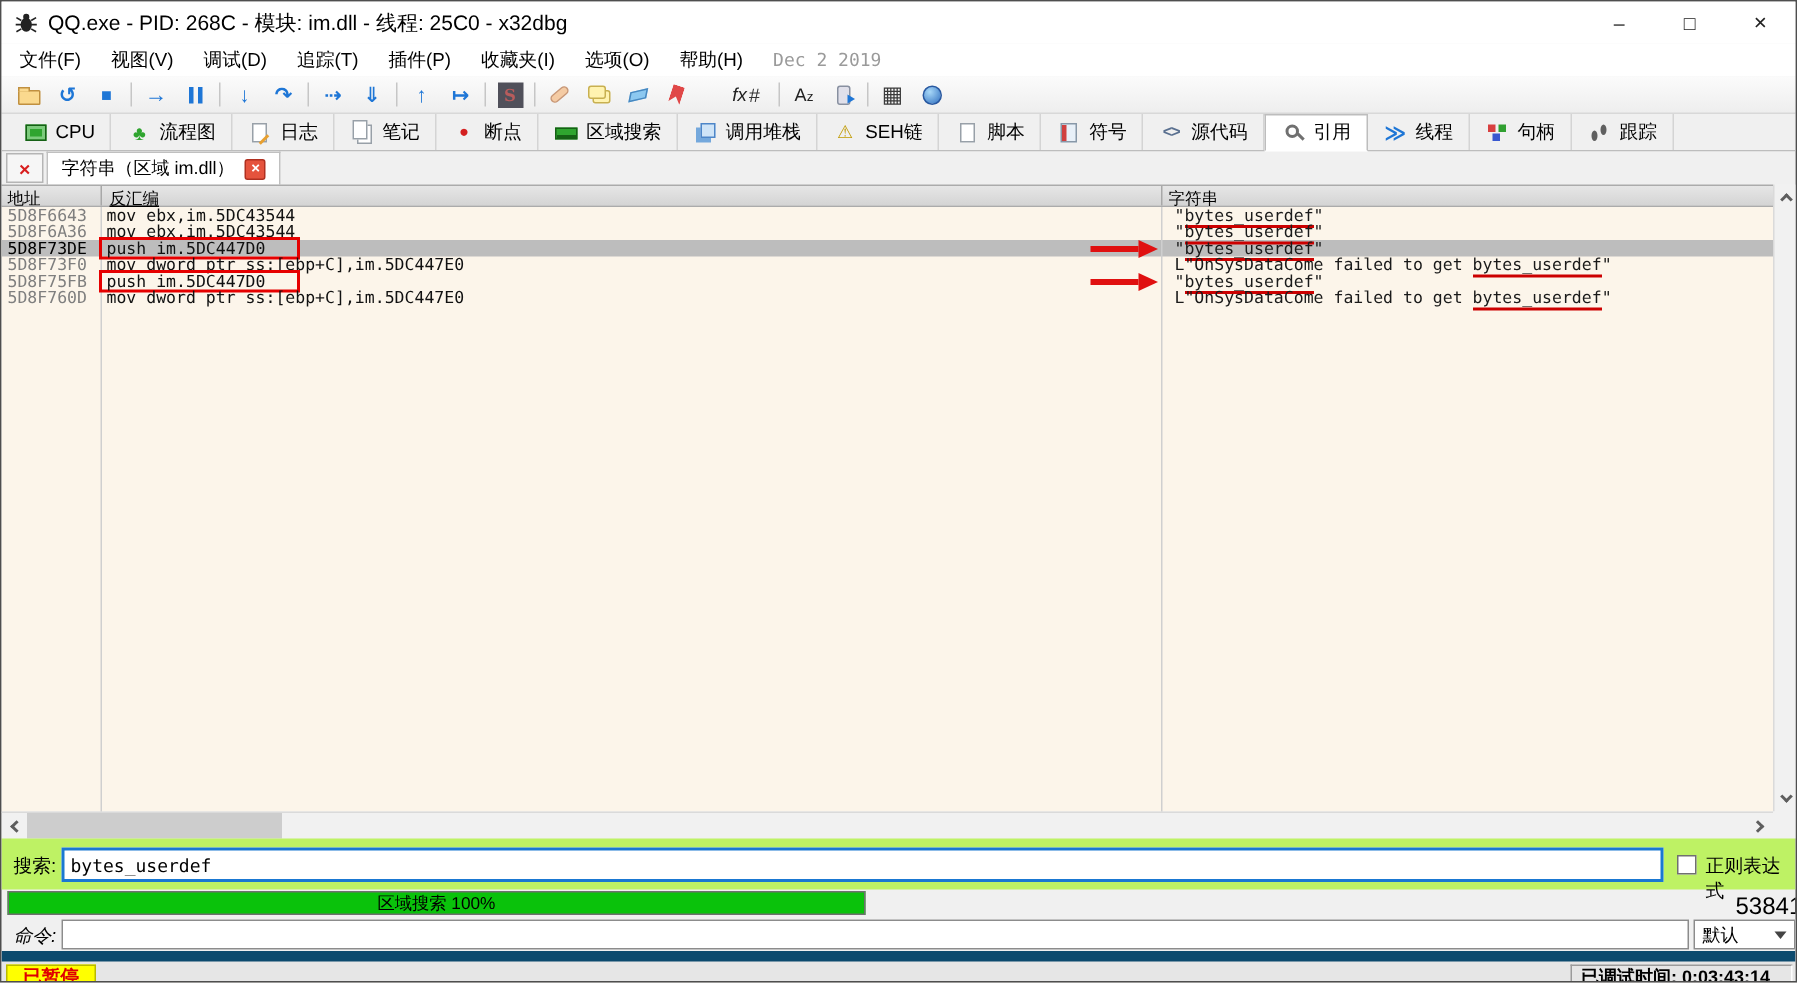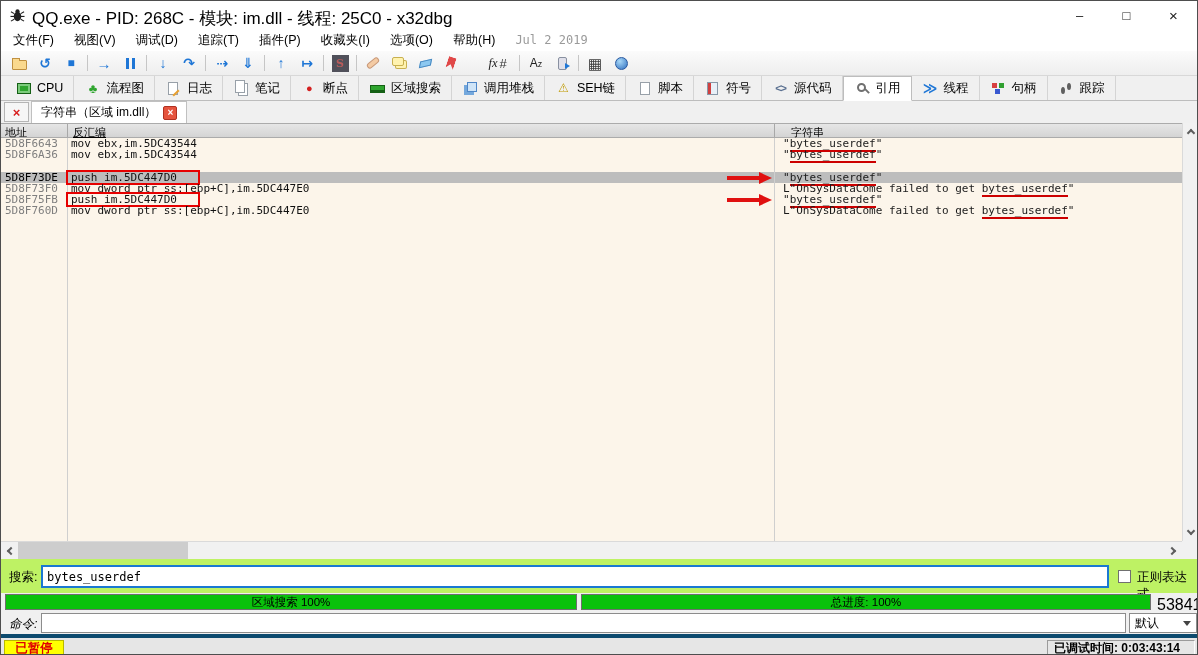--- a/index.html
+++ b/index.html
@@ -4,21 +4,21 @@
 <style>
   html,body{margin:0;padding:0;background:#888;}
   *{box-sizing:border-box;}
   .window{position:relative;width:1198px;height:655px;background:#F0F0F0;border:1px solid #4E4E4E;
     font-family:"Liberation Sans","DejaVu Sans",sans-serif;color:#000;overflow:hidden;}
   .mono{font-family:"DejaVu Sans Mono","Liberation Mono",monospace;}
 
   
   .titlebar{position:absolute;top:0;left:0;right:0;height:28px;background:#FFF;}
   .bugicon{position:absolute;left:9px;top:7px;width:15px;height:15px;}
-  .title-text{position:absolute;left:31px;top:6px;font-size:17px;white-space:nowrap;}
+  .title-text{position:absolute;left:31px;top:6px;font-size:14px;white-space:nowrap;}
   .wctrls{position:absolute;right:0;top:0;height:28px;display:flex;}
   .wbtn{width:47px;height:28px;display:flex;align-items:center;justify-content:center;font-size:13px;color:#222;}
 
   
   .menubar{position:absolute;top:28px;left:0;right:0;height:22px;background:#FFF;display:flex;align-items:center;padding-left:2px;}
   .menuitem{padding:0 10px;font-size:12.5px;height:20px;display:flex;align-items:center;}
   .menu-date{color:#9A9A9A;font-size:12px;margin-left:10px;font-family:"DejaVu Sans Mono",monospace;}
 
   
   .toolbar{position:absolute;top:50px;left:0;right:0;height:25px;background:linear-gradient(#FBFBFB,#EEEEEE);
@@ -29,21 +29,21 @@
   .g-blue{color:#1E76D6;} .g-green{color:#2FA52F;} .g-red{color:#D42020;} .g-warn{color:#C09A00;} .gb{font-weight:bold;}
   .sz11{font-size:11px;} .sz12{font-size:12px;} .sz13{font-size:13px;} .sz14{font-size:14px;} .sz15{font-size:15px;}
   .i-folder{width:15px;height:10px;background:#FAD98E;border:1px solid #C09040;border-radius:1px;margin-top:3px;position:relative;}
   .i-folder::before{content:"";position:absolute;top:-3px;left:-1px;width:6px;height:2px;background:#FAD98E;border:1px solid #C09040;border-bottom:none;}
   .i-pause{width:9px;height:11px;border-left:3px solid #1E76D6;border-right:3px solid #1E76D6;}
   .i-sbox{width:17px;height:17px;background:#50505A;color:#B85C5C;font-weight:bold;font-size:11px;font-family:"DejaVu Serif",serif;}
   .i-patch{width:14px;height:6px;background:#F4CBA4;border:1px solid #C89878;border-radius:3px;transform:rotate(-40deg);}
   .i-comment{width:12px;height:9px;background:#FFF3B0;border:1px solid #C8B050;border-radius:2px;box-shadow:3px 3px 0 -1px #FFF3B0,3px 3px 0 #C8B050;margin:-3px 3px 0 0;}
   .i-label{width:11px;height:7px;background:#8CC8F0;border:1px solid #4888C0;transform:skewX(-25deg) rotate(-15deg);}
   .i-bookmark{width:8px;height:12px;background:#E04848;clip-path:polygon(0 0,100% 0,100% 100%,50% 62%,0 100%);transform:rotate(18deg);}
-  .i-fx{font-style:italic;font-family:Liberation Serif, serif;font-size:12.5px;color:#222;margin-left:32px;}
+  .i-fx{font-style:italic;font-family:Liberation Sans, sans-serif;font-size:12.5px;color:#222;margin-left:32px;}
   .i-hash{font-size:13px;color:#333;}
   .i-az{font-size:12px;color:#222;} .i-az .g2{font-size:9px;margin-top:3px;}
   .i-device{width:9px;height:13px;background:#E0E0EA;border:1px solid #8890A0;border-radius:2px;}
   .i-device::after{content:"";position:absolute;right:-4px;bottom:0;border-left:5px solid #1E76D6;border-top:3px solid transparent;border-bottom:3px solid transparent;}
   .i-calcg{color:#3A3A3A;font-size:15px;}
   .i-globe{width:13px;height:13px;border-radius:50%;background:radial-gradient(circle at 35% 30%,#A8D8F8,#3070C0);border:1px solid #2858A0;}
   
   .i-cpu{width:14px;height:11px;background:#2FA52F;border:1px solid #156015;box-shadow:inset 0 0 0 2px #7CCB7C;}
   .i-page{width:10px;height:13px;background:#FFF;border:1px solid #98A0A8;position:relative;}
   .i-pencil::after{content:"";position:absolute;right:-3px;bottom:0;width:8px;height:2px;background:#E8A030;transform:rotate(-45deg);}
@@ -69,28 +69,28 @@
     display:flex;align-items:center;justify-content:center;color:#D81E1E;font-weight:bold;font-size:13px;}
   .subtab{position:absolute;left:30px;top:0;height:22px;background:#FFF;border:1px solid #C0C0C0;border-bottom:none;
     display:flex;align-items:center;gap:7px;padding:0 9px;font-size:12px;white-space:nowrap;}
   .subtab-close{width:14px;height:14px;background:#E5533D;border:1px solid #B03020;border-radius:2px;color:#FFF;
     font-size:10px;font-weight:bold;display:flex;align-items:center;justify-content:center;line-height:1;}
 
   
   .thead{position:absolute;top:122px;left:0;width:1181px;height:15px;background:linear-gradient(#E6E6E6,#D4D4D4);
     border-top:1px solid #ABABAB;border-bottom:1px solid #ABABAB;font-size:11px;}
   .th{position:absolute;top:1px;white-space:nowrap;}
-  .th-addr{left:4px;} .th-dis{left:72px;text-decoration:underline;} .th-str{left:778px;margin-left:12px;}
+  .th-addr{left:4px;} .th-dis{left:72px;text-decoration:underline;} .th-str{left:778px;}
   .thead .colline{top:0;height:13px;background:#A8A8A8;}
   .colline{position:absolute;width:1px;}
   .cl1{left:66px;} .cl2{left:773px;}
   .tbody{position:absolute;top:137px;left:0;width:1181px;height:403px;background:#FCF5EA;overflow:hidden;}
   .bodylines .colline{top:137px;height:403px;background:#CFCFCF;z-index:1;}
   .trow{position:relative;height:11px;font-size:11px;line-height:11px;white-space:nowrap;}
-  .trow.selected{background:#BDBDBD;margin-top:12px;}
+  .trow.selected{background:#BDBDBD;}
   .cell-addr{position:absolute;left:4px;color:#7F7F7F;}
   .trow.selected .cell-addr{color:#000;}
   .cell-dis{position:absolute;left:70px;color:#111;z-index:2;}
   .cell-str{position:absolute;left:782px;color:#1A1A1A;z-index:2;}
   .redbox{display:inline-block;border:2px solid #E60000;min-width:134px;padding-left:3px;margin:-2px 0 -2px -5px;line-height:11px;position:relative;z-index:3;background:transparent;}
   .match{border-bottom:2px solid #CC0000;}
   .red-arrow{position:absolute;left:726px;top:0;width:46px;height:12px;z-index:4;}
   .red-arrow::before{content:"";position:absolute;left:0;top:4px;width:32px;height:4px;background:#E01010;}
   .red-arrow::after{content:"";position:absolute;left:32px;top:0;width:0;height:0;border-left:13px solid #E01010;border-top:6px solid transparent;border-bottom:6px solid transparent;}
 
@@ -121,21 +121,21 @@
   .pbar-left{left:4px;width:572px;} .pbar-right{left:580px;width:570px;}
   .pcount{position:absolute;left:1156px;top:2px;font-size:16px;}
   .command-row{position:absolute;top:611px;left:0;right:0;height:22px;}
   .cmd-lbl{position:absolute;left:8px;top:4px;font-style:italic;}
   .cmd-input{position:absolute;left:40px;top:1px;width:1085px;height:20px;background:#FFF;border:1px solid #8C8C8C;font-size:12px;padding:0 4px;outline:none;}
   .combo{position:absolute;left:1128px;top:1px;width:68px;height:20px;background:#FFF;border:1px solid #8C8C8C;
     display:flex;align-items:center;justify-content:space-between;padding:0 5px;font-size:12px;}
   .combo-arrow{width:0;height:0;border-top:5px solid #444;border-left:4px solid transparent;border-right:4px solid transparent;}
 
   
-  .statusbar{position:absolute;top:633px;left:0;right:0;bottom:0;background:#E6E6E6;border-top:4px solid #0c4a6e;}
+  .statusbar{position:absolute;top:633px;left:0;right:0;bottom:0;background:#E6E6E6;border-top:7px solid #0c4a6e;}
   .paused{position:absolute;left:3px;top:2px;width:60px;height:17px;background:#FFFF00;border:1px solid #B9B900;
     color:#E00000;font-weight:bold;font-size:12.5px;display:flex;align-items:center;justify-content:center;}
   .sunken{border:1px solid;border-color:#9B9B9B #FDFDFD #FDFDFD #9B9B9B;}
   .status-msg{position:absolute;left:66px;top:2px;width:974px;height:17px;font-size:11.5px;line-height:15px;padding-left:5px;white-space:nowrap;overflow:hidden;}
   .status-time{position:absolute;left:1046px;top:2px;width:148px;height:17px;font-size:12px;font-weight:bold;line-height:15px;padding-left:6px;white-space:nowrap;}
 </style>
 </head>
 <body>
 
 <div class="window">
@@ -171,21 +171,21 @@
     <div id="menu-items" style="display:flex;">
         <div class="menuitem">文件(F)</div>
         <div class="menuitem">视图(V)</div>
         <div class="menuitem">调试(D)</div>
         <div class="menuitem">追踪(T)</div>
         <div class="menuitem">插件(P)</div>
         <div class="menuitem">收藏夹(I)</div>
         <div class="menuitem">选项(O)</div>
         <div class="menuitem">帮助(H)</div>
       </div>
-    <span class="menu-date">Jul 2 2019</span>
+    <span class="menu-date">Dec 2 2019</span>
   </div>
 
   <div class="toolbar" id="toolbar">
       <div class="tbtn">
         <span class="ic i-folder"></span>
       </div>
       <div class="tbtn">
         <span class="ic g-blue gb sz14">↺</span>
       </div>
       <div class="tbtn">
@@ -434,23 +434,20 @@
     <span class="lbl search-lbl">搜索:</span>
     <input class="search-input" type="text" value="bytes_userdef" style="">
     <span class="cb"></span>
     <span class="lbl cb-lbl">正则表达式</span>
   </div>
 
   <div class="progress-row">
     <div class="pbar pbar-left">
         <span>区域搜索 100%</span>
       </div>
-    <div class="pbar pbar-right">
-        <span>总进度: 100%</span>
-      </div>
     <span class="pcount">53841</span>
   </div>
 
   <div class="command-row">
     <span class="lbl cmd-lbl">命令:</span>
     <input class="cmd-input" type="text" value="" style="">
     <div class="combo">
       <span>默认</span>
       <span class="combo-arrow"></span>
     </div>

